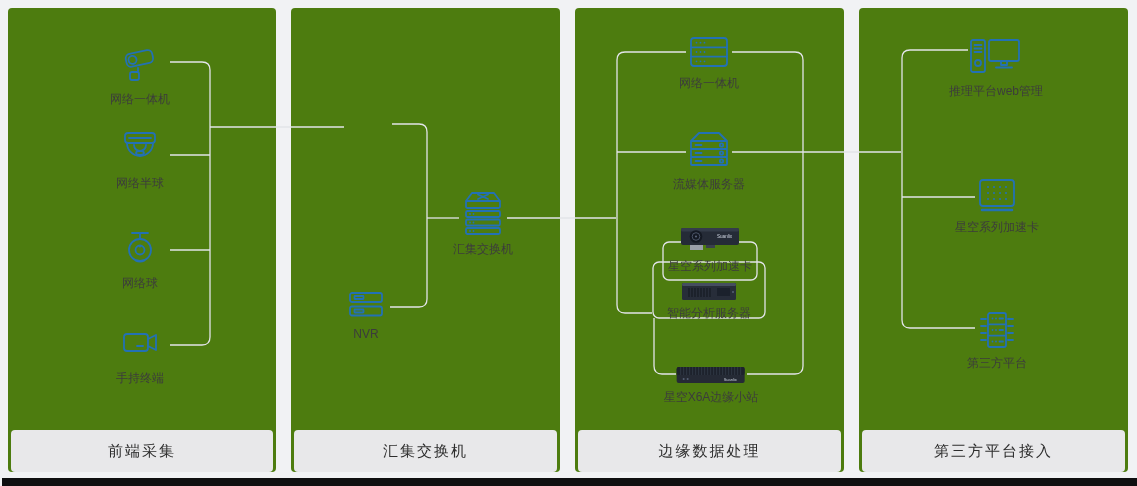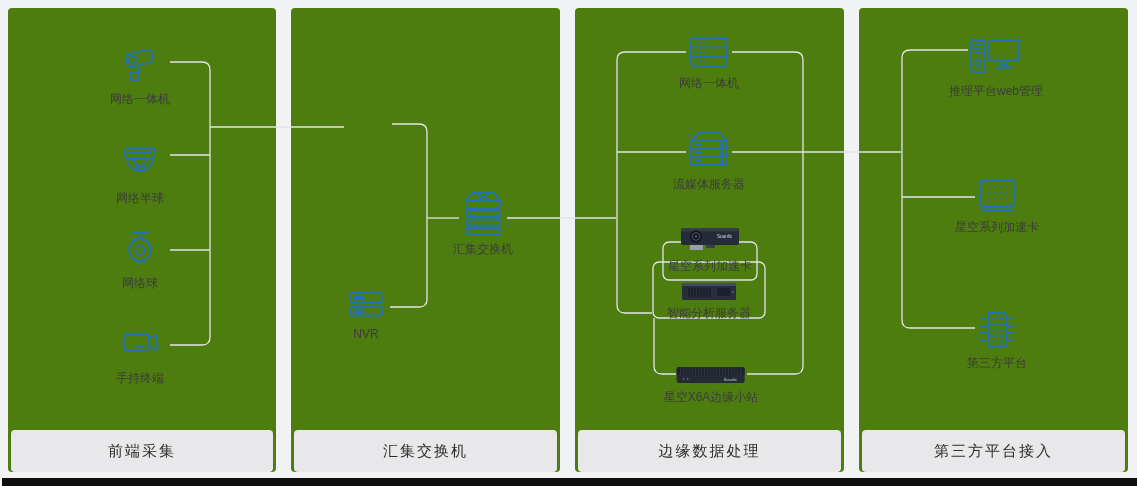--- a/index.html
+++ b/index.html
@@ -75,21 +75,21 @@
       <g class="icon-line" transform="rotate(-12 21 17)">
         <rect x="8" y="10" width="27" height="13" rx="4.5"></rect>
         <circle cx="14.5" cy="16.5" r="4"></circle>
       </g>
       <path class="icon-line" d="M20 26 v4"></path>
       <rect class="icon-line" x="12" y="30" width="9" height="8" rx="2"></rect>
     </svg>
     <div class="label">网络一体机</div>
   </div>
 
-  <div class="node" style="left:140px;top:141px;">
+  <div class="node" style="left:140px;top:126px;">
     <svg width="44" height="44" viewBox="0 0 44 44">
       <rect class="icon-line" x="7" y="7" width="30" height="10" rx="3"></rect>
       <path class="icon-line" d="M11 12 h22"></path>
       <path class="icon-line" d="M9 17 a13 13 0 0 0 26 0"></path>
       <path class="icon-line" d="M16 19 a6 6 0 0 0 12 0"></path>
       <ellipse class="icon-line" cx="22" cy="27" rx="4" ry="2"></ellipse>
     </svg>
     <div class="label">网络半球</div>
   </div>
 

